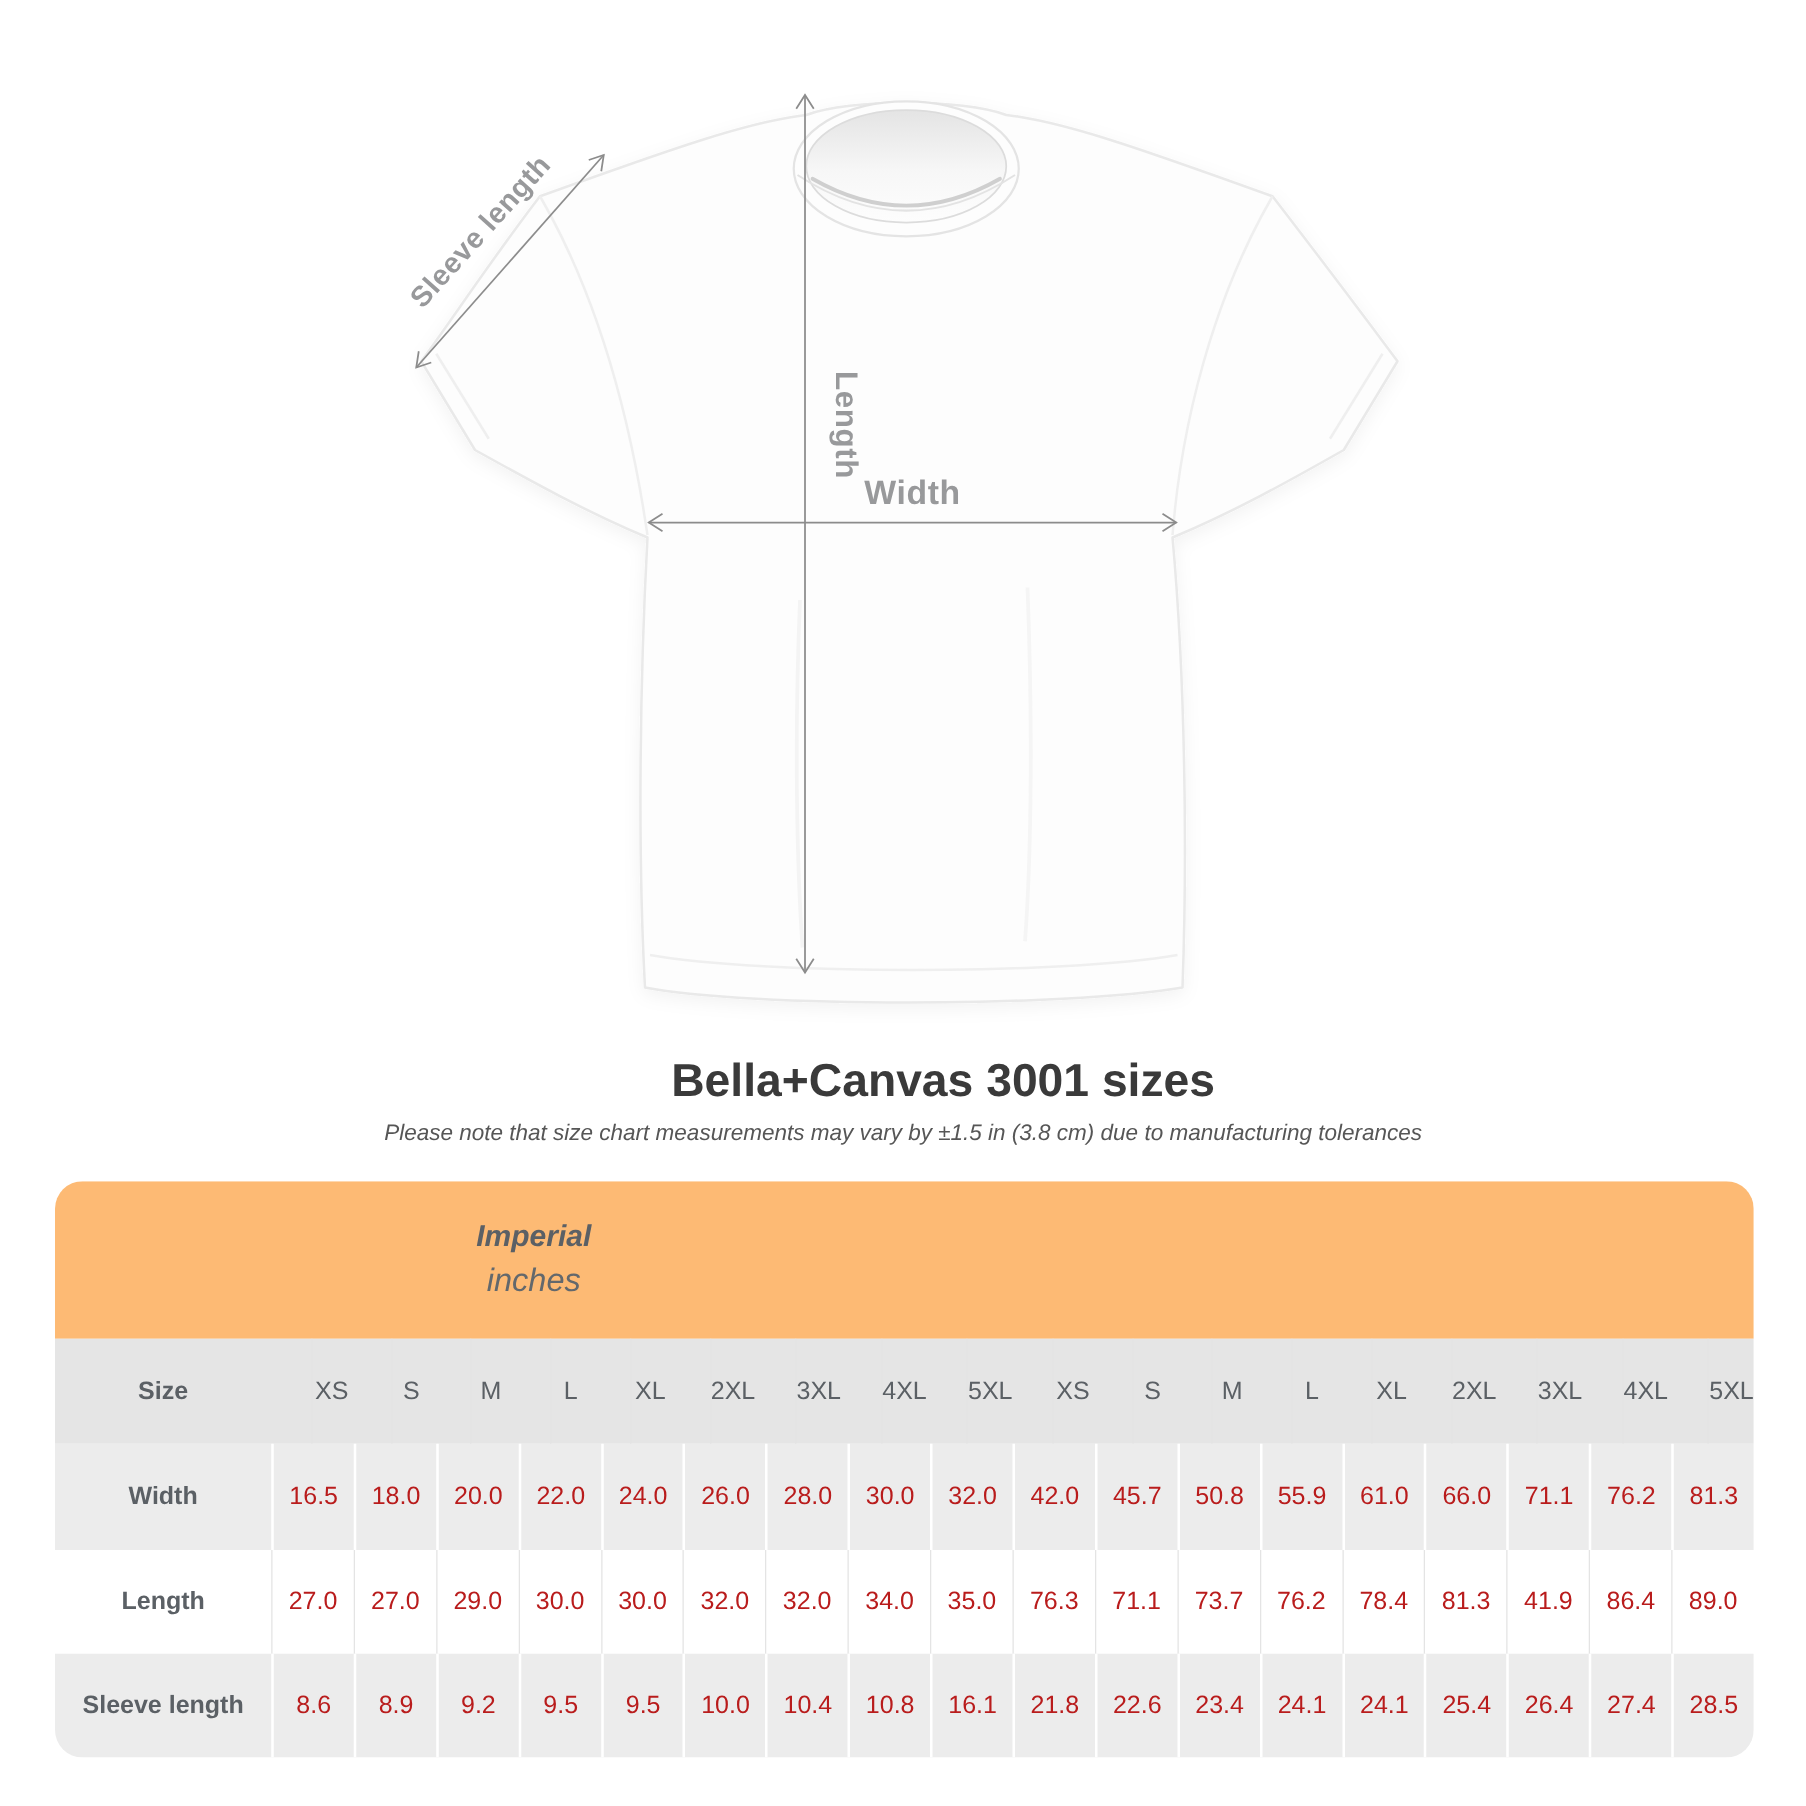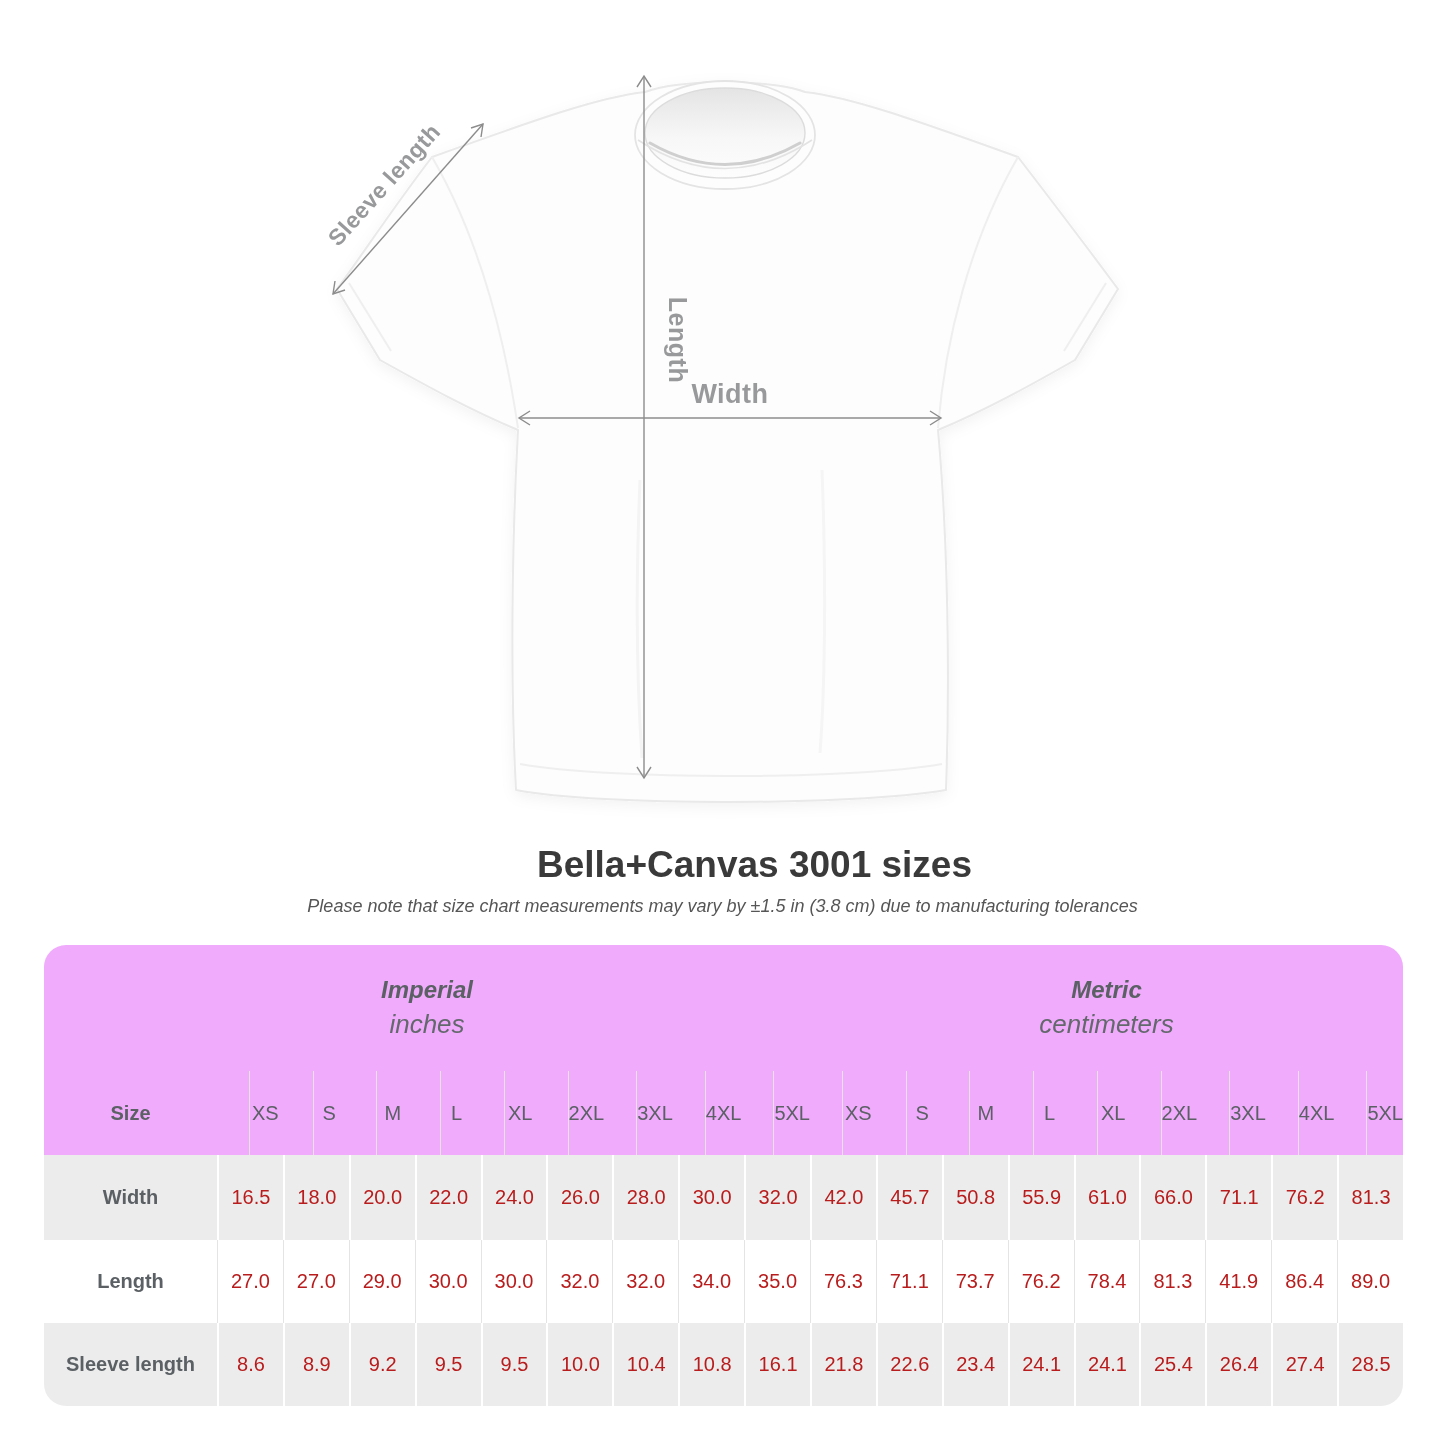--- a/index.html
+++ b/index.html
@@ -15,22 +15,22 @@
   }
   .page-subtitle{
     position:absolute;top:896px;left:0;width:100%;text-align:center;
     font-size:18px;font-style:italic;color:#565656;line-height:1.2;margin:0;
   }
   .sizetable{
     position:absolute;top:945px;left:44px;width:1359px;
     border-radius:22px;overflow:hidden;background:#ffffff;
   }
   .trow{display:grid;grid-template-columns:173px repeat(18,1fr);}
-  .header-row{grid-template-columns:766px 1fr;height:126px;background:#f0abfc;}
-  .row-size{height:84px;background:#f0abfc;}
+  .header-row{grid-template-columns:766px 1fr;height:126px;background:#fdba74;}
+  .row-size{height:84px;background:#e5e5e5;}
   .row-w{height:85px;background:#ececec;}
   .row-l{height:83px;background:#ffffff;}
   .row-s{height:83px;background:#ececec;}
   .hgroup{display:flex;flex-direction:column;align-items:center;justify-content:center;gap:5px;}
   .hname{font-size:24px;font-weight:bold;font-style:italic;color:#5b6065;}
   .hunit{font-size:26px;font-style:italic;color:#63686c;}
   .cell{display:flex;align-items:center;justify-content:center;font-size:20px;}
   .cell.label{font-weight:bold;color:#5b6065;}
   .size-cell{font-weight:normal;color:#5b6065;margin-left:32px;}
   .value-cell{color:#b91c1c;}
@@ -107,24 +107,20 @@
   <h1 class="page-title">Bella+Canvas 3001 sizes</h1>
   <p class="page-subtitle">Please note that size chart measurements may vary by ±1.5 in (3.8 cm) due to manufacturing tolerances</p>
 
   <div class="sizetable">
 
     <div class="trow header-row">
       <div class="hgroup">
         <div class="hname">Imperial</div>
         <div class="hunit">inches</div>
       </div>
-      <div class="hgroup">
-        <div class="hname">Metric</div>
-        <div class="hunit">centimeters</div>
-      </div>
     </div>
 
     <div class="trow row-size row-white" id="size-row">
       <div class="cell label">Size</div>
     <div class="cell vcell size-cell">XS</div>
         <div class="cell vcell size-cell">S</div>
         <div class="cell vcell size-cell">M</div>
         <div class="cell vcell size-cell">L</div>
         <div class="cell vcell size-cell">XL</div>
         <div class="cell vcell size-cell">2XL</div>

